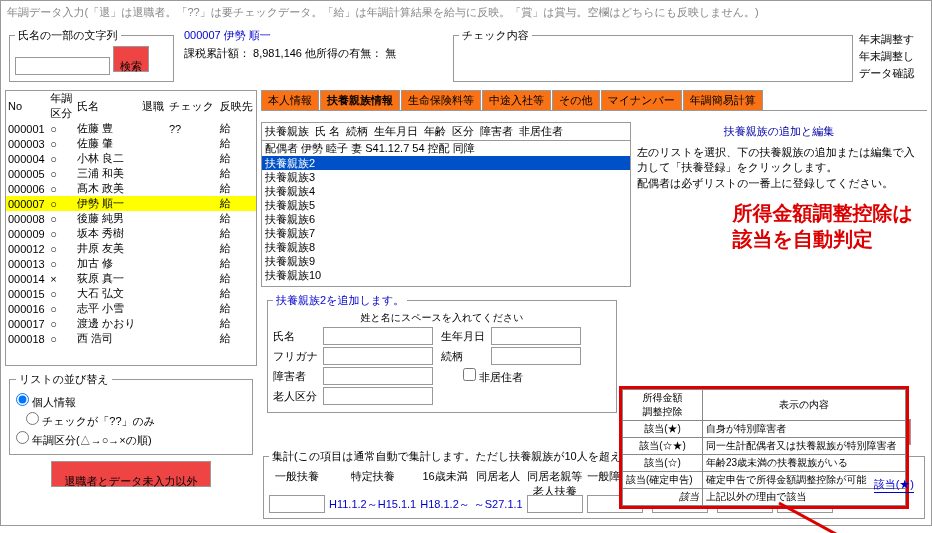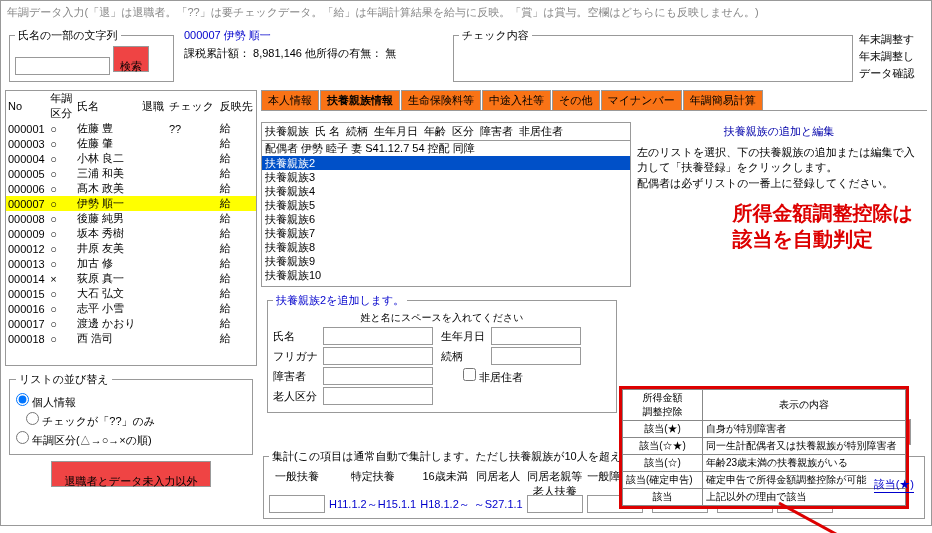--- a/index.html
+++ b/index.html
@@ -326,21 +326,21 @@
               </tr>
               <tr>
                 <td style="text-align: center;">該当(☆)</td>
                 <td>年齢23歳未満の扶養親族がいる</td>
               </tr>
               <tr>
                 <td style="text-align: left;">該当(確定申告)</td>
                 <td>確定申告で所得金額調整控除が可能</td>
               </tr>
               <tr>
-                <td style="text-align: center;">該当</td>
+                <td style="text-align: right; font-style: italic;">該当</td>
                 <td>上記以外の理由で該当</td>
               </tr>
             </tbody>
   </table>
  </div>
 
  <div class="btns">
   <button>扶養登録</button>
   <button>削除</button>
  </div>

